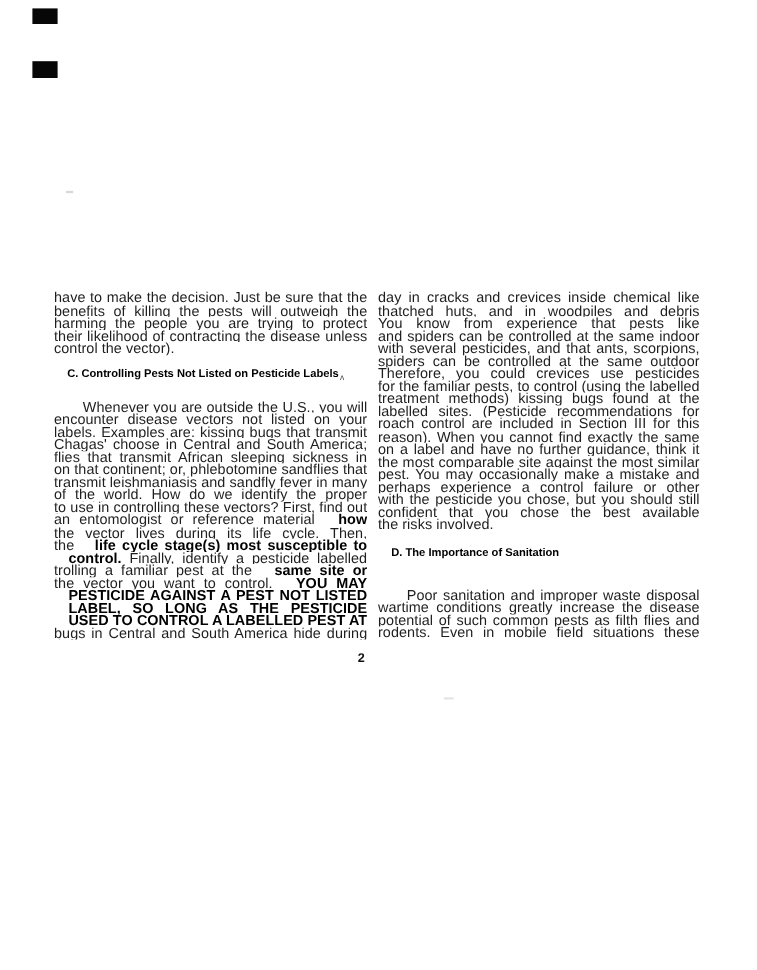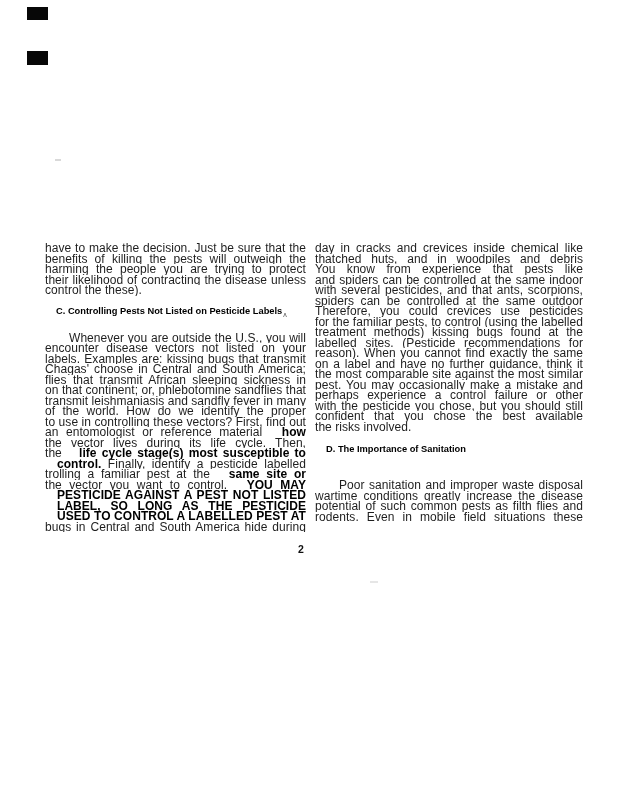--- a/index.html
+++ b/index.html
@@ -93,21 +93,21 @@
   <div class="mark" id="mark1"></div>
   <div class="mark" id="mark2"></div>
   <div class="scuff" id="scuff1"></div>
   <div class="scuff" id="scuff2"></div>
 
   <div class="col" id="col-left">
       <div class="line"><span>have to make the decision. Just be sure that the</span></div>
       <div class="line"><span>benefits of killing the pests will outweigh the risks of</span></div>
       <div class="line"><span>harming the people you are trying to protect (including</span></div>
       <div class="line"><span>their likelihood of contracting the disease unless you</span></div>
-      <div class="line end"><span>control the these).</span></div>
+      <div class="line end"><span>control the vector).</span></div>
       <div class="heading hc"><span>C. Controlling Pests Not Listed on Pesticide Labels</span><span class="caret">ʌ</span></div>
       <div class="line ind"><span>Whenever you are outside the U.S., you will likely</span></div>
       <div class="line"><span>encounter disease vectors not listed on your pesticide</span></div>
       <div class="line"><span>labels. Examples are: kissing bugs that transmit</span></div>
       <div class="line"><span>Chagas' choose in Central and South America; tsetse</span></div>
       <div class="line"><span>flies that transmit African sleeping sickness in areas</span></div>
       <div class="line"><span>on that continent; or, phlebotomine sandflies that</span></div>
       <div class="line"><span>transmit leishmaniasis and sandfly fever in many parts</span></div>
       <div class="line"><span>of the world. How do we identify the proper pesticides</span></div>
       <div class="line"><span>to use in controlling these vectors? First, find out from</span></div>
@@ -126,20 +126,21 @@
       <div class="line"><span>day in cracks and crevices inside chemical like</span></div>
       <div class="line"><span>thatched huts, and in woodpiles and debris outside.</span></div>
       <div class="line"><span>You know from experience that pests like cockroaches</span></div>
       <div class="line"><span>and spiders can be controlled at the same indoor sites</span></div>
       <div class="line"><span>with several pesticides, and that ants, scorpions, and</span></div>
       <div class="line"><span>spiders can be controlled at the same outdoor sites.</span></div>
       <div class="line"><span>Therefore, you could crevices use pesticides labelled</span></div>
       <div class="line"><span>for the familiar pests, to control (using the labelled</span></div>
       <div class="line"><span>treatment methods) kissing bugs found at the same</span></div>
       <div class="line"><span>labelled sites. (Pesticide recommendations for cock-</span></div>
+      <div class="line"><span>roach control are included in Section III for this</span></div>
       <div class="line"><span>reason). When you cannot find exactly the same site</span></div>
       <div class="line"><span>on a label and have no further guidance, think it</span></div>
       <div class="line"><span>the most comparable site against the most similar</span></div>
       <div class="line"><span>pest. You may occasionally make a mistake and</span></div>
       <div class="line"><span>perhaps experience a control failure or other problem</span></div>
       <div class="line"><span>with the pesticide you chose, but you should still be</span></div>
       <div class="line"><span>confident that you chose the best available pesticide</span></div>
       <div class="line end"><span>the risks involved.</span></div>
       <div class="heading hd"><span>D. The Importance of Sanitation</span></div>
       <div class="line ind"><span>Poor sanitation and improper waste disposal under</span></div>

